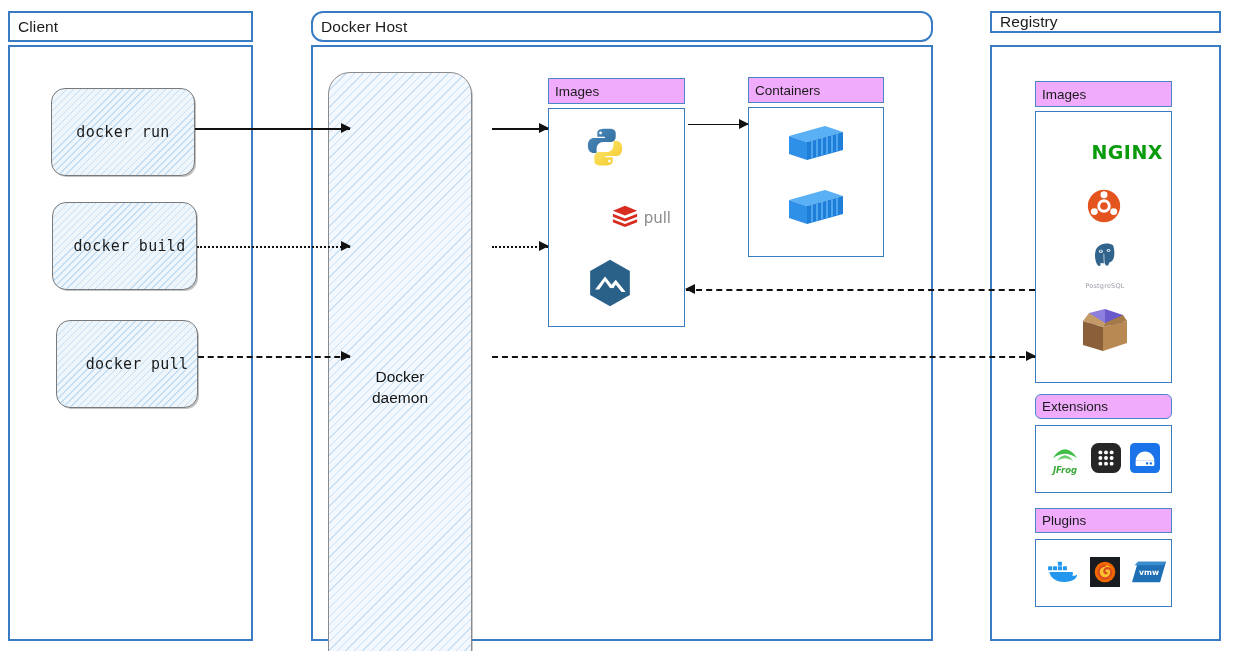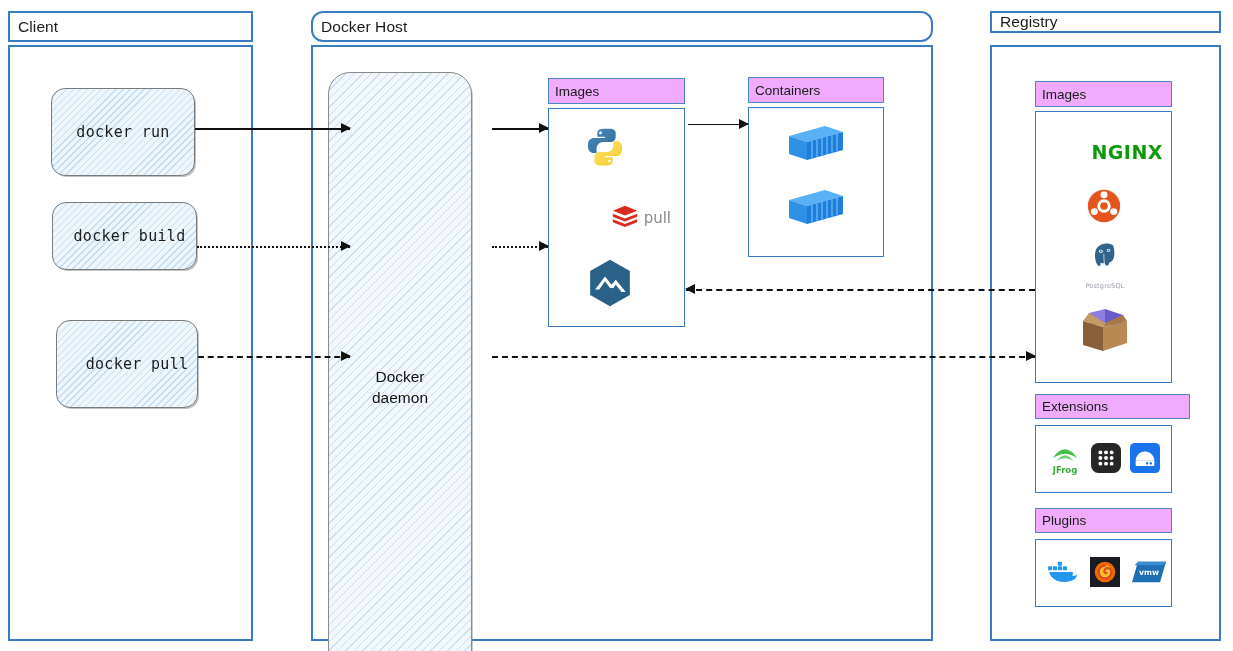--- a/index.html
+++ b/index.html
@@ -135,39 +135,40 @@
     color:#9a9aa5;
     letter-spacing:.2px;
     margin-top:13px;
   }
   .jfrog-word{
     font-family:"DejaVu Sans", sans-serif;
     font-weight:bold;
     font-size:8.5px;
     color:#3aa93a;
     margin-top:-1px;
+    font-style:italic;
   }
   .row-center{display:flex;align-items:center;justify-content:flex-end;}
   .col-center{display:flex;flex-direction:column;align-items:center;justify-content:center;}
 </style>
 </head>
 <body>
 
 <div id="stage">
 
   <div class="abs panel-title" style="left:8px;top:11px;width:245px;height:31px;">
     <span>Client</span>
   </div>
   <div class="abs panel-body" style="left:8px;top:45px;width:245px;height:596px;"></div>
 
   <div class="abs cmd-box" style="left:51px;top:88px;width:144px;height:88px;">
     <span>docker run</span>
   </div>
 
-  <div class="abs cmd-box" style="left:52px;top:202px;width:145px;height:68px;padding-left:10px;">
+  <div class="abs cmd-box" style="left:52px;top:202px;width:145px;height:88px;padding-left:10px;">
     <span>docker build</span>
   </div>
 
   <div class="abs cmd-box" style="left:56px;top:320px;width:142px;height:88px;padding-left:20px;">
     <span>docker pull</span>
   </div>
 
   <div class="abs panel-title" style="left:311px;top:11px;width:622px;height:31px;border-radius:12px;">
     <span>Docker Host</span>
   </div>
@@ -300,21 +301,21 @@
         <polygon points="14,10 30,6 30,20 14,24" fill="#8d7fe0"></polygon>
         <polygon points="30,6 48,12 48,26 30,20" fill="#6a5bcd"></polygon>
         <polygon points="8,18 28,24 28,48 8,42" fill="#8a5f39"></polygon>
         <polygon points="28,24 52,18 52,40 28,48" fill="#b98954"></polygon>
         <polygon points="8,18 14,10 30,20 28,24" fill="#c49a66"></polygon>
         <polygon points="52,18 48,12 30,20 28,24" fill="#a67a46"></polygon>
       </svg>
     </div>
   </div>
 
-  <div class="abs sub-title" style="left:1035px;top:394px;width:155px;height:25px;">
+  <div class="abs sub-title" style="left:1035px;top:394px;width:137px;height:25px;border-radius:6px;">
     <span>Extensions</span>
   </div>
   <div class="abs sub-body" style="left:1035px;top:425px;width:137px;height:68px;">
     <div class="abs col-center" style="left:9px;top:14px;width:40px;height:40px;">
       <svg width="30" height="20" viewBox="0 0 40 26" aria-hidden="true">
         <path d="M4 16c4-8 12-12 16-12s12 4 16 12c-5-4-11-6-16-6s-11 2-16 6z" fill="#40be46"></path>
         <path d="M9 20c3-5 8-8 11-8s8 3 11 8c-4-3-8-4-11-4s-7 1-11 4z" fill="#6bd06f"></path>
       </svg>
       <span class="jfrog-word">JFrog</span>
     </div>

